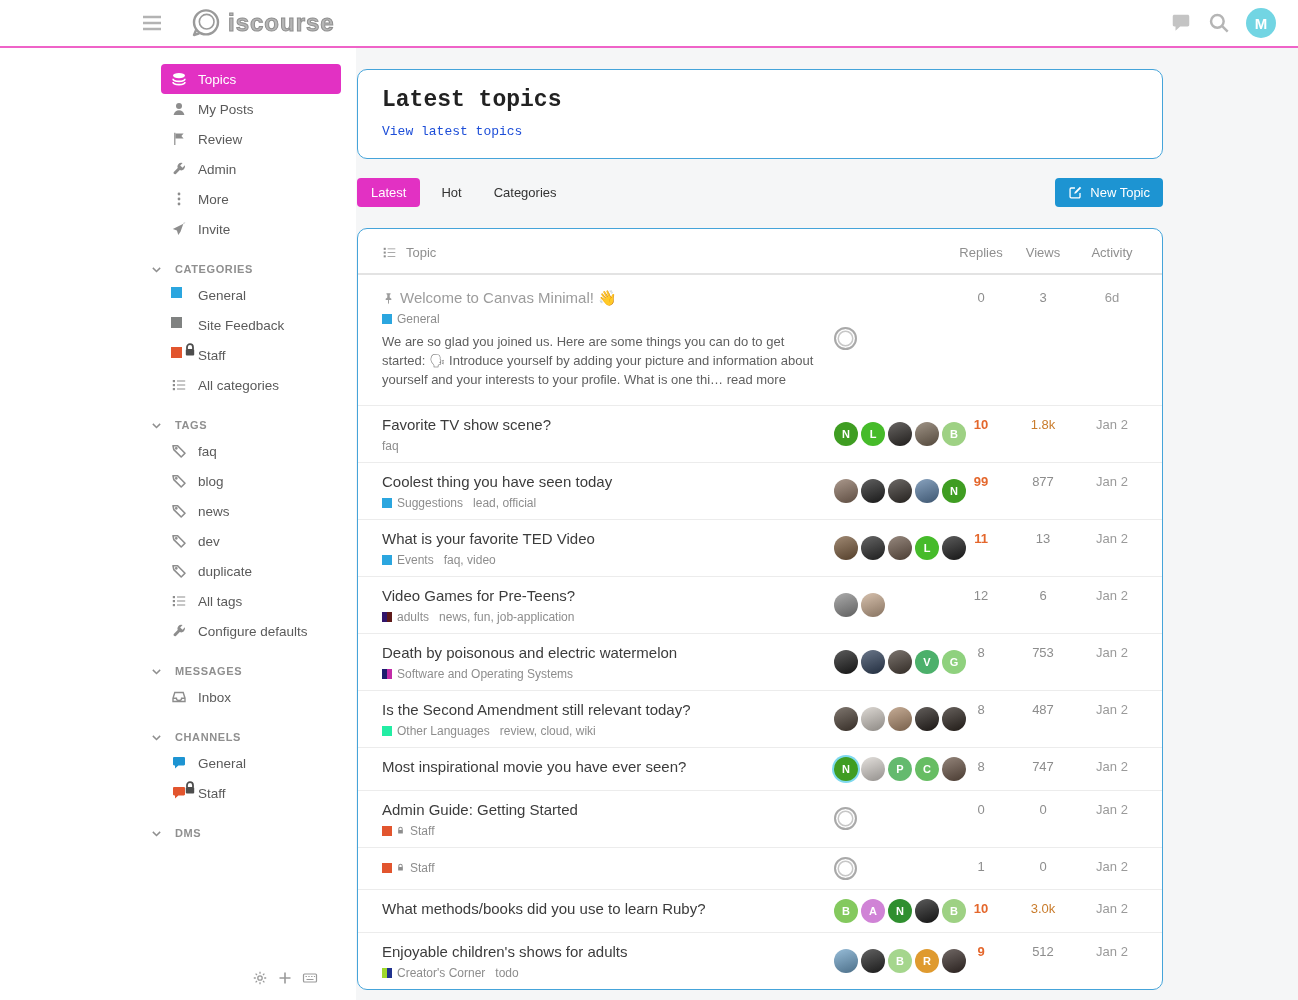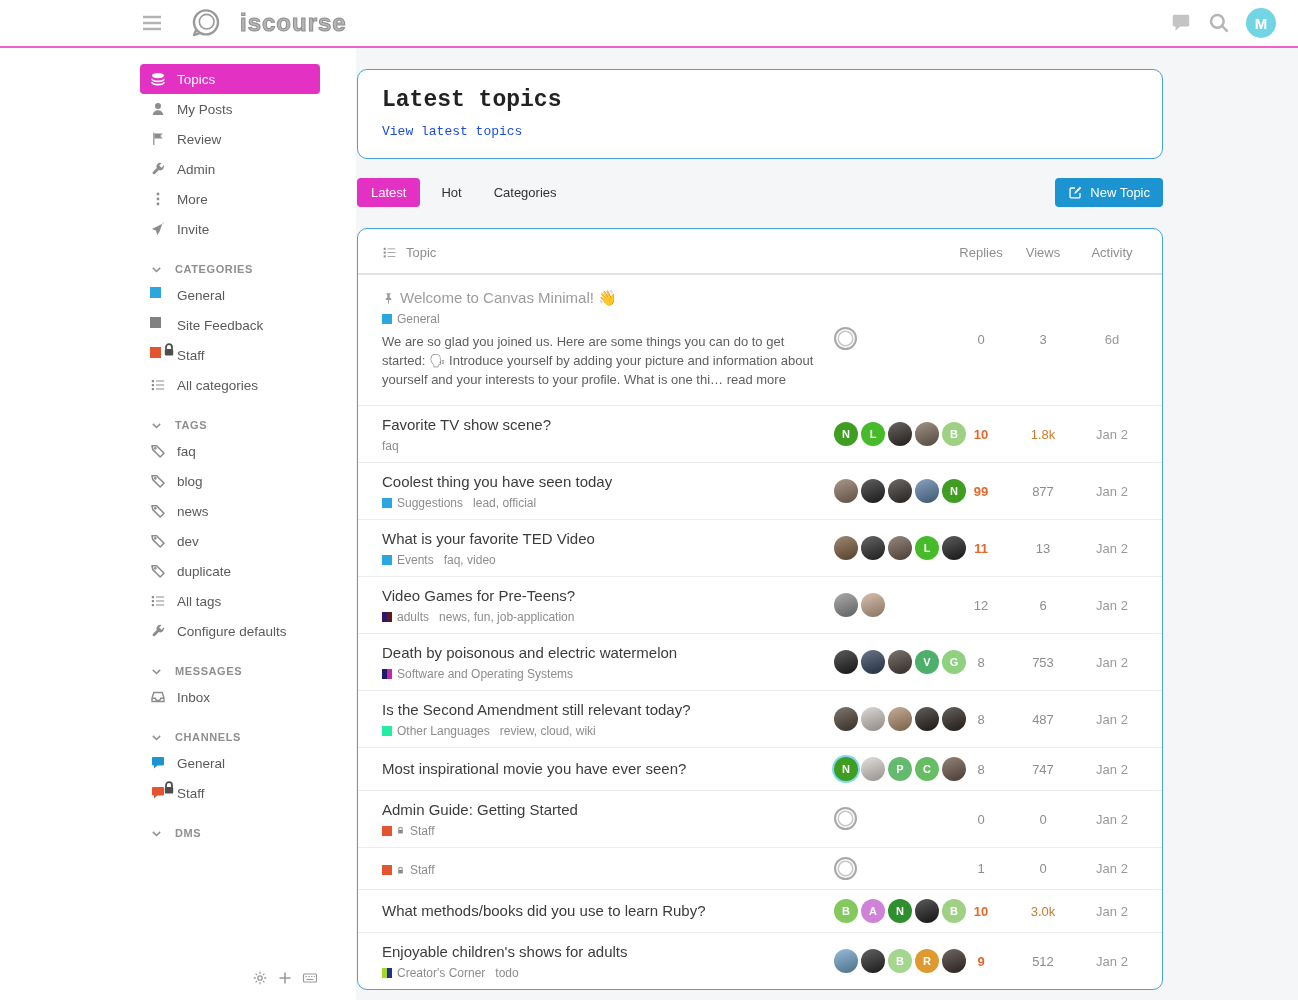--- a/index.html
+++ b/index.html
@@ -4,21 +4,21 @@
 <style>
   * { box-sizing: border-box; }
   html,body { margin:0; padding:0; width:1298px; height:1000px; overflow:hidden;
               font-family:"Liberation Sans", sans-serif; background:#fff; }
 
   
   .hdr { height:48px; display:flex; align-items:center; padding:0 22px 0 140px;
          background:#fff; border-bottom:2px solid #ef63c8; }
   .burger { width:24px; height:24px; color:#b3b3b3; cursor:pointer; margin-right:26px; }
   .burger svg { width:24px; height:24px; display:block; }
-  .logo { display:flex; align-items:center; gap:20px; color:#9a9a9a; cursor:pointer; }
+  .logo { display:flex; align-items:center; gap:8px; color:#9a9a9a; cursor:pointer; }
   .logo .bubble { width:32px; height:32px; }
   .logo .bubble svg { width:32px; height:32px; display:block; }
   .logo .logo-txt { font-size:24px; font-weight:700; letter-spacing:1px;
                     color:#b5b5b5; -webkit-text-stroke:1px #8f8f8f; margin-left:-2px; }
   .hdr-right { margin-left:auto; display:flex; align-items:center; gap:16px; }
   .hicon { width:22px; height:22px; color:#c4c4c4; cursor:pointer; }
   .hicon svg { width:22px; height:22px; display:block; }
   .hicon.search { color:#b5b5b5; }
   .avatar-top { width:30px; height:30px; border-radius:50%; background:#72d5e3; color:#fff;
                 display:flex; align-items:center; justify-content:center;
@@ -26,21 +26,21 @@
 
   
   .app { display:flex; height:952px; }
   .sidebar { width:356px; background:#fff; padding:16px 0 14px 140px;
              display:flex; flex-direction:column; flex-shrink:0; }
   .main { flex:1; background:#f5f6f7; padding:21px 12px 0 1px; overflow:hidden; }
   .content { width:806px; }
 
   
   .side-item { width:180px; height:30px; display:flex; align-items:center; gap:11px;
-               padding:0 10px; border-radius:4px; color:#5a5a5a; font-size:13.5px; cursor:pointer; }
+               padding:0 10px; border-radius:4px; color:#5a5a5a; font-size:13.5px; cursor:pointer;margin-left:21px; }
   .side-item .icon { width:16px; height:16px; color:#8d8d8d; flex-shrink:0; position:relative; }
   .side-item .icon svg { width:16px; height:16px; display:block; }
   .side-item.active { background:#e231c3; color:#fff; }
   .side-item.active .icon { color:#fff; }
   .side-sec { width:180px; height:22px; margin-top:14px; display:flex; align-items:center; gap:12px;
               padding:0 10px; color:#8f8f8f; font-size:11px; font-weight:700;
               letter-spacing:.6px; cursor:pointer; }
   .side-sec .chev { width:13px; height:13px; color:#8f8f8f; }
   .side-sec .chev svg { width:13px; height:13px; display:block; }
   .cat-sq { width:11px; height:11px; display:block; }
@@ -71,21 +71,21 @@
   .thead { display:flex; align-items:center; padding:16px 14px 13px 24px;
            color:#8f8f8f; font-size:13px; border-bottom:2px solid #e3e3e3; }
   .th-topic { flex:1; display:flex; align-items:center; gap:9px; }
   .th-topic .icon { width:15px; height:15px; color:#8f8f8f; }
   .th-topic .icon svg { width:15px; height:15px; display:block; }
   .col-posters { width:118px; flex-shrink:0; display:flex; align-items:center; gap:3px; }
   .col-replies { width:58px; flex-shrink:0; text-align:center; }
   .col-views   { width:66px; flex-shrink:0; text-align:center; }
   .col-activity{ width:72px; flex-shrink:0; text-align:center; }
 
-  .row { display:flex; align-items:center; padding:9px 14px 9px 24px; border-bottom:1px solid #ececec; cursor:pointer; }
+  .row { display:flex; padding:9px 14px 9px 24px; border-bottom:1px solid #ececec; cursor:pointer; }
   .row:last-child { border-bottom:none; }
   .row.first { padding-top:13px; padding-bottom:15px; }
   .t-cell { flex:1; padding-right:10px; min-width:0; }
   .t-titleline { display:flex; align-items:center; gap:5px; }
   .pin { width:13px; height:13px; color:#9c9c9c; flex-shrink:0; }
   .pin svg { width:13px; height:13px; display:block; }
   .t-title { font-size:15px; color:#3c3c3c; text-decoration:none; line-height:20px; }
   .t-title.visited { color:#9c9c9c; }
   .t-meta { margin-top:4px; display:flex; align-items:center; font-size:12px; color:#8d8d8d; }
   .badge { display:flex; align-items:center; gap:5px; }

